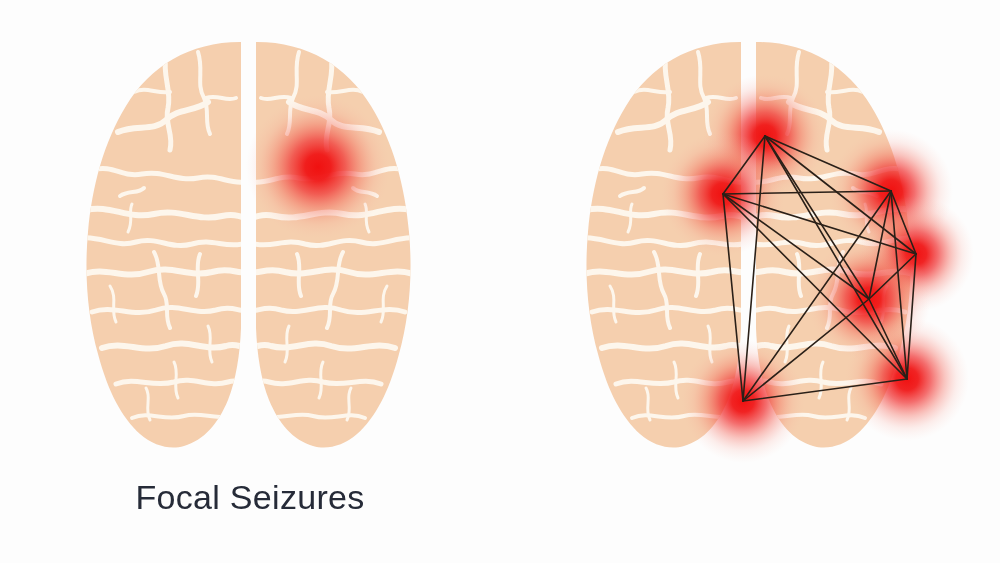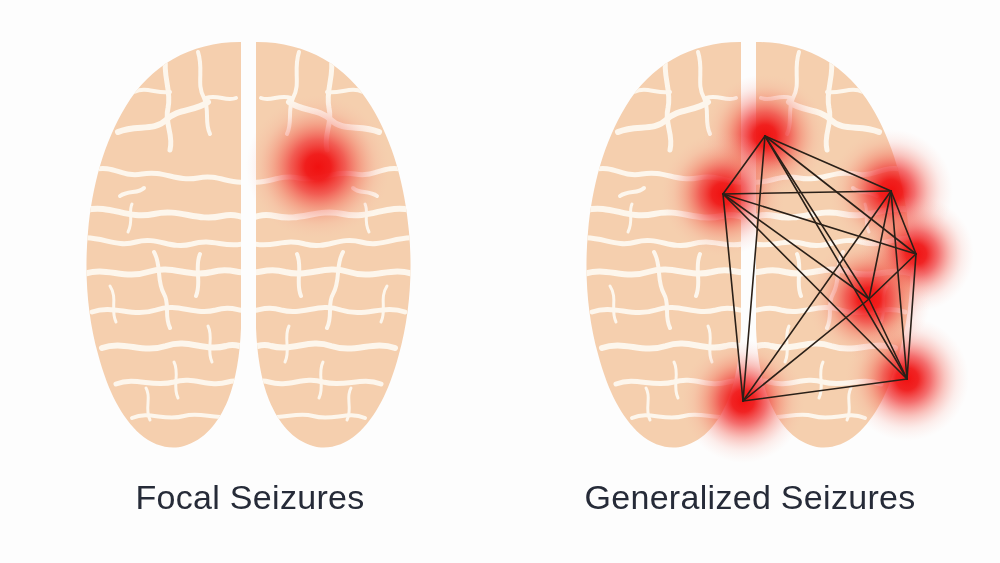--- a/index.html
+++ b/index.html
@@ -251,16 +251,15 @@
             <line x1="358" y1="218" x2="349" y2="343"></line>
 
             <line x1="311" y1="263" x2="349" y2="343"></line>
             <line x1="311" y1="263" x2="185" y2="365"></line>
 
             <line x1="349" y1="343" x2="185" y2="365"></line>
           </g>
         </g>
       </svg>
     </div>
-    <div class="caption">Generalized Seizures</div>
   </div>
 
 </div>
 
 </body></html>

